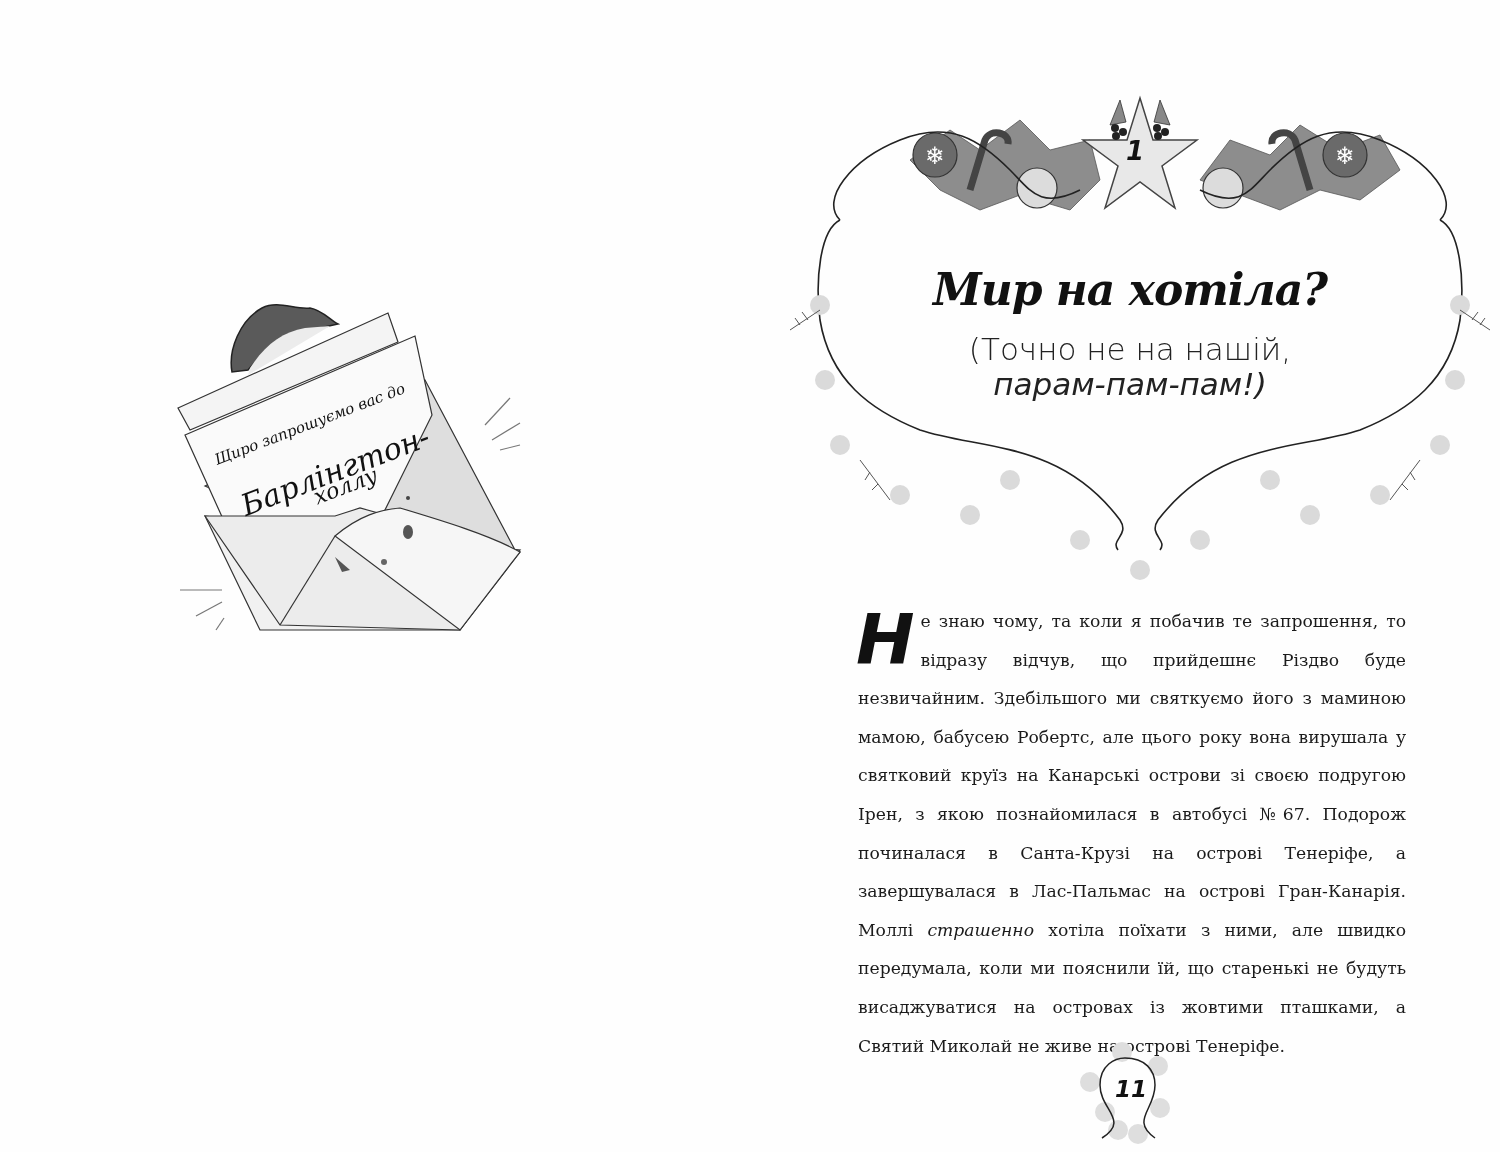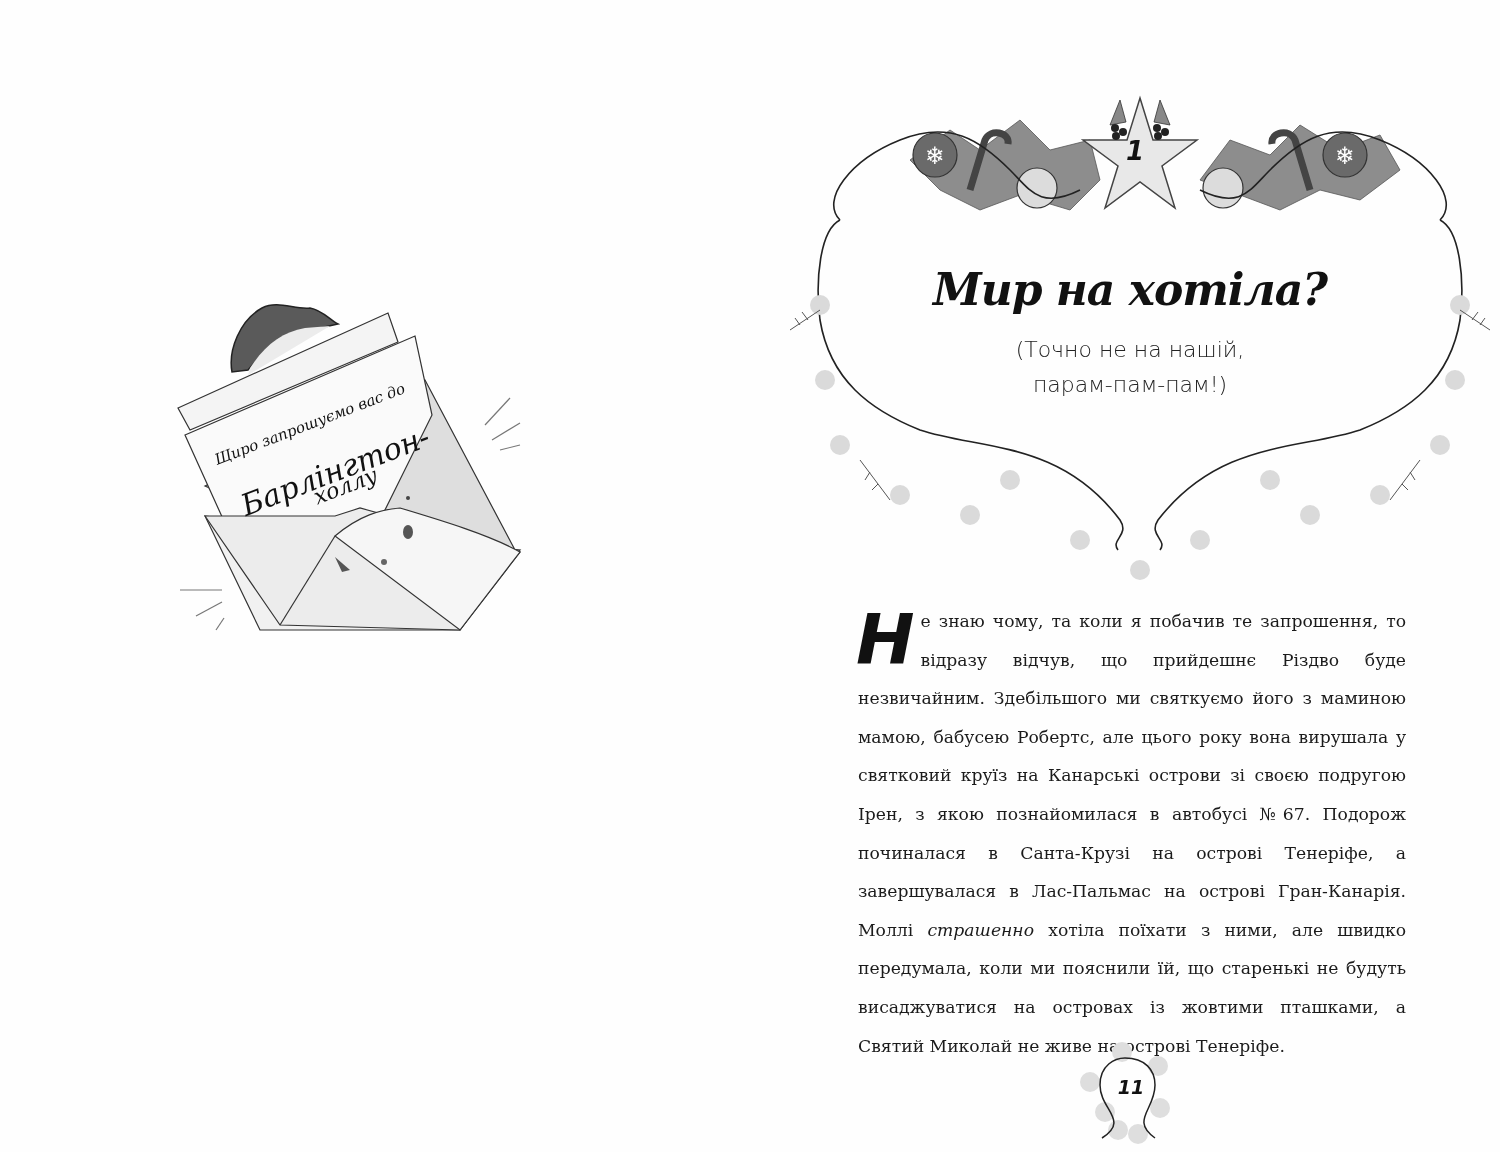--- a/index.html
+++ b/index.html
@@ -9,28 +9,28 @@
   .page-right { left:750px; width:750px; }
   .illus { position:absolute; }
   .envelope-illus { left:170px; top:280px; width:380px; height:380px; }
   .invite-text { position:absolute; font-family:"DejaVu Serif", serif; font-style:italic; color:#111; transform-origin:left top; white-space:nowrap; }
   .invite-line1 { left:42px; top:172px; font-size:15px; transform:rotate(-21deg); }
   .invite-line2 { left:66px; top:210px; font-size:30px; transform:rotate(-21deg); }
   .invite-line3 { left:140px; top:206px; font-size:22px; transform:rotate(-21deg); }
   .garland { left:780px; top:80px; width:720px; height:500px; }
   .chapter-number { position:absolute; left:1120px; top:136px; width:30px; text-align:center; font-family:"DejaVu Sans", sans-serif; font-style:italic; font-weight:bold; font-size:26px; color:#111; }
   .chapter-title { position:absolute; left:930px; top:264px; width:400px; text-align:center; font-family:"DejaVu Serif", serif; font-style:italic; font-weight:bold; font-size:44px; letter-spacing:-1px; color:#111; }
-  .chapter-subtitle { position:absolute; left:930px; top:332px; width:400px; text-align:center; font-family:"DejaVu Sans", sans-serif; font-size:22px; line-height:35px; color:#222; font-weight:300; }
-  .chapter-subtitle .it { display:block; }
+  .chapter-subtitle { position:absolute; left:930px; top:332px; width:400px; text-align:center; font-family:"DejaVu Sans", sans-serif; font-size:31px; line-height:35px; color:#222; font-weight:300; }
+  .chapter-subtitle .it { font-style:italic; display:block; }
   .body-text { position:absolute; left:858px; top:602px; width:548px; font-family:"DejaVu Serif", serif; font-size:17.2px; line-height:38.6px; text-align:justify; color:#1b1b1b; }
   .body-text p { margin:0; }
   .dropcap { float:left; font-family:"DejaVu Sans", sans-serif; font-style:italic; font-weight:bold; font-size:70px; line-height:64px; margin:6px 6px 0 -2px; color:#111; }
   .body-text em { font-style:italic; }
   .page-number-wrap { position:absolute; left:1060px; top:1030px; width:150px; height:120px; }
-  .page-number { position:absolute; left:1106px; top:1076px; width:50px; text-align:center; font-family:"DejaVu Sans", sans-serif; font-style:italic; font-weight:bold; font-size:19px; color:#111; }
+  .page-number { position:absolute; left:1106px; top:1076px; width:50px; text-align:center; font-family:"DejaVu Sans", sans-serif; font-style:italic; font-weight:bold; font-size:23px; color:#111; }
 </style>
 </head>
 <body>
 
 <div class="page page-left"></div>
 <div class="page page-right"></div>
 
 <div class="illus envelope-illus">
   <svg width="380" height="380" viewBox="0 0 380 380">
 

